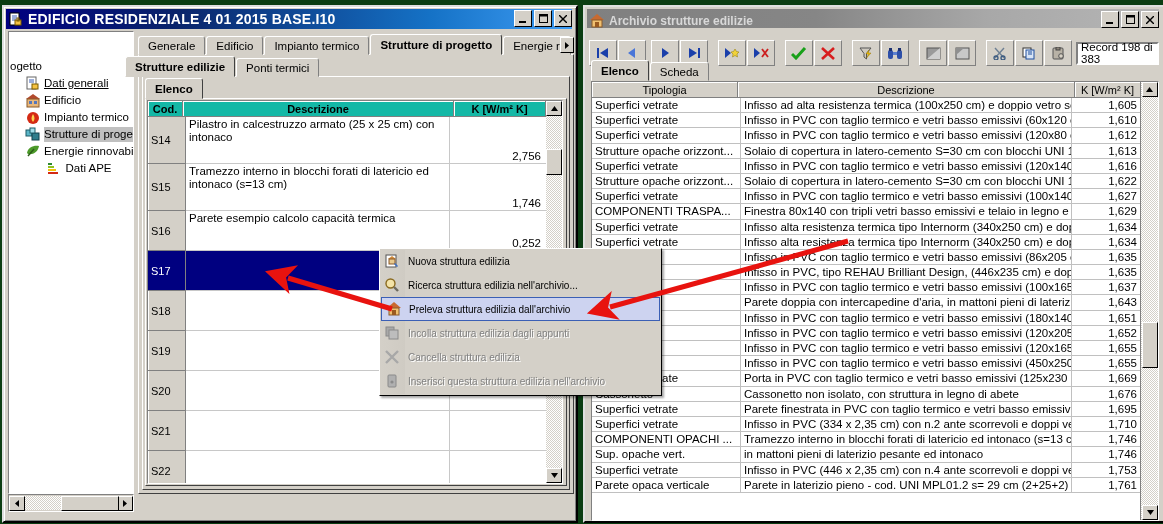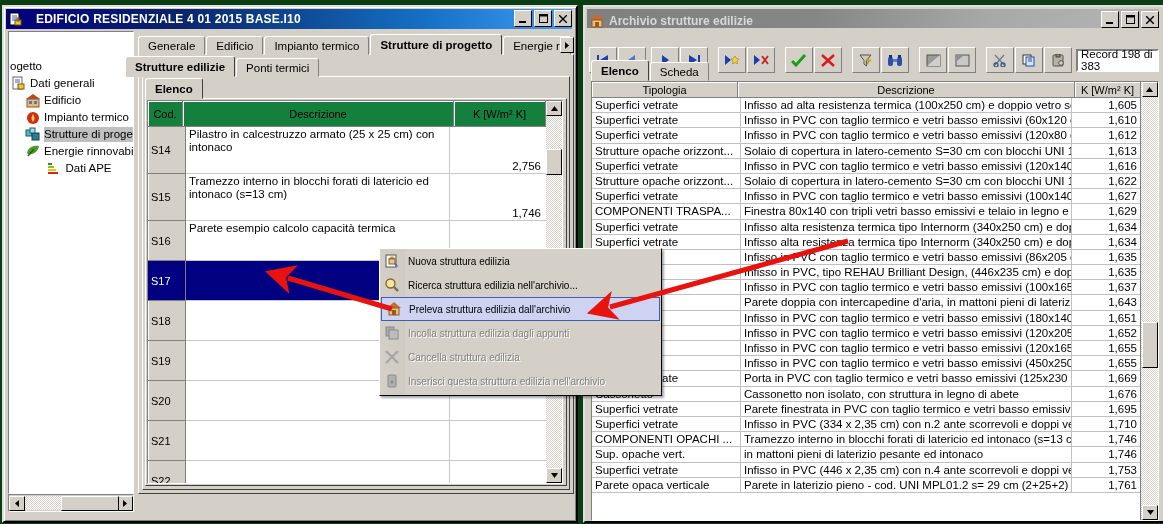--- a/index.html
+++ b/index.html
@@ -12,22 +12,22 @@
   }
   .win{position:absolute;background:#d4d0c8;}
 
   
   #leftwin{left:2px;top:5px;width:572px;height:514px;
      border:2px solid;border-color:#dfdfdf #000 #000 #dfdfdf;
      box-shadow:inset 1px 1px 0 #fff, inset -1px -1px 0 #808080;}
   #lefttitle{position:absolute;left:2px;top:2px;width:566px;height:20px;
      background:linear-gradient(to right,#000080 0%,#0a246a 30%,#1572c6 75%,#3f9df5 100%);
      display:flex;align-items:center;}
-  #lefttitle .tl{color:#fff;font-weight:bold;font-size:12px;letter-spacing:.2px;
-     margin-left:12px;white-space:nowrap;}
+  #lefttitle .tl{color:#fff;font-weight:bold;font-size:14px;letter-spacing:.2px;
+     margin-left:4px;white-space:nowrap;}
   .sysbtns{position:absolute;right:2px;top:2px;display:flex;gap:2px;}
   .sysbtn{width:16px;height:15px;background:#d4d0c8;
      border:1px solid;border-color:#fff #000 #000 #fff;
      font-size:9px;line-height:13px;text-align:center;font-family:"Liberation Sans",sans-serif;
      display:flex;align-items:center;justify-content:center;}
   .sysbtn svg{display:block;}
 
   
   #tree{position:absolute;left:4px;top:24px;width:124px;height:461px;background:#fff;
      border:1px solid;border-color:#808080 #fff #fff #808080;overflow:hidden;}
@@ -57,21 +57,21 @@
   #tabs2{position:absolute;left:121px;top:51px;width:428px;height:19px;}
   #tabpane2{position:absolute;left:138px;top:69px;width:426px;height:412px;background:#d4d0c8;
      border:1px solid;border-color:#ffffff #404040 #404040 #ffffff;}
   #tabs3{position:absolute;left:141px;top:73px;width:420px;height:19px;}
   #tabpane3{position:absolute;left:141px;top:91px;width:420px;height:386px;background:#d4d0c8;
      border:1px solid;border-color:#ffffff #404040 #404040 #ffffff;}
 
   
   #lgrid{position:absolute;left:143px;top:93px;width:414px;height:382px;background:#fff;
      border:1px solid;border-color:#808080 #fff #fff #808080;overflow:hidden;}
-  .ghead{display:flex;height:26px;background:#15803d;}
+  .ghead{display:flex;height:16px;background:#14b8a6;font-weight:bold;}
   .ghead div{border-right:1px solid #808080;border-bottom:1px solid #808080;
      display:flex;align-items:center;justify-content:center;font-size:11px;
      box-shadow:inset 1px 1px 0 #fff;}
   .lrow{display:flex;height:auto;}
   .lcod{width:34px;background:#d4d0c8;border-right:1px solid #808080;border-bottom:1px solid #808080;
       display:flex;align-items:center;padding-left:3px;font-size:11px;box-shadow:inset 1px 0 0 #fff;}
   .ldesc{flex:1;border-right:1px solid #c8c8c8;border-bottom:1px solid #c8c8c8;
       padding:1px 3px;font-size:11.5px;line-height:13px;}
   .lk{width:91px;border-bottom:1px solid #c8c8c8;text-align:right;padding:1px 5px 1px 0;
       font-size:11.5px;display:flex;align-items:flex-end;justify-content:flex-end;}
@@ -84,21 +84,21 @@
   .vsb-thumb{position:absolute;width:14px;height:24px;background:#d4d0c8;
      border:1px solid;border-color:#fff #000 #000 #fff;}
 
   
   #rightwin{left:583px;top:5px;width:578px;height:514px;
      border:2px solid;border-color:#dfdfdf #000 #000 #dfdfdf;}
   #righttitle{position:absolute;left:2px;top:2px;width:572px;height:19px;
      background:linear-gradient(to right,#808080 0%,#868686 40%,#a8a8a8 70%,#b5b5b5 100%);
      display:flex;align-items:flex-end;}
   #righttitle .tl{color:#d8d8d8;font-weight:bold;font-size:12px;margin-left:4px;white-space:nowrap;}
-  #rtoolbar{position:absolute;left:4px;top:32px;width:570px;height:42px;display:flex;align-items:center;}
+  #rtoolbar{position:absolute;left:4px;top:25px;width:570px;height:42px;display:flex;align-items:center;}
   .tbtn{width:26px;height:24px;background:#d4d0c8;margin-right:1px;
      border:1px solid;border-color:#fff #808080 #808080 #fff;
      display:flex;align-items:center;justify-content:center;}
   .tgap{width:9px;}
   #recfield{flex:1;height:19px;background:#fff;border:2px solid;
      border-color:#808080 #fff #fff #808080;display:flex;align-items:center;
      padding-left:3px;font-size:11.5px;margin-left:3px;}
   #rtabs{position:absolute;left:6px;top:55px;width:566px;height:19px;}
   #rgrid{position:absolute;left:6px;top:74px;width:566px;height:438px;background:#fff;
      border:1px solid;border-color:#808080 #fff #fff #808080;overflow:hidden;}
@@ -166,21 +166,21 @@
           <path d="M0 0 L8 8 M8 0 L0 8" stroke="#000" stroke-width="1.4"></path>
         </svg>
       </div>
   </div>
 
   <div id="tree">
     <div class="tnode root">
       <span class="tlab">ogetto</span>
     </div>
 
-    <div class="tnode" style="padding-left:2px;">
+    <div class="tnode" style="padding-left:16px;text-decoration:underline;">
       <span class="tico">
         <svg width="16" height="15">
             <rect x="2" y="1" width="9" height="12" fill="#fff" stroke="#666"></rect>
             <line x1="4" y1="4" x2="9" y2="4" stroke="#3b5fb5"></line>
             <line x1="4" y1="6" x2="9" y2="6" stroke="#3b5fb5"></line>
             <rect x="7" y="8" width="6" height="5" fill="#f5c242" stroke="#7a5a00"></rect>
           </svg>
       </span>
       <span class="tlab">Dati generali</span>
     </div>

